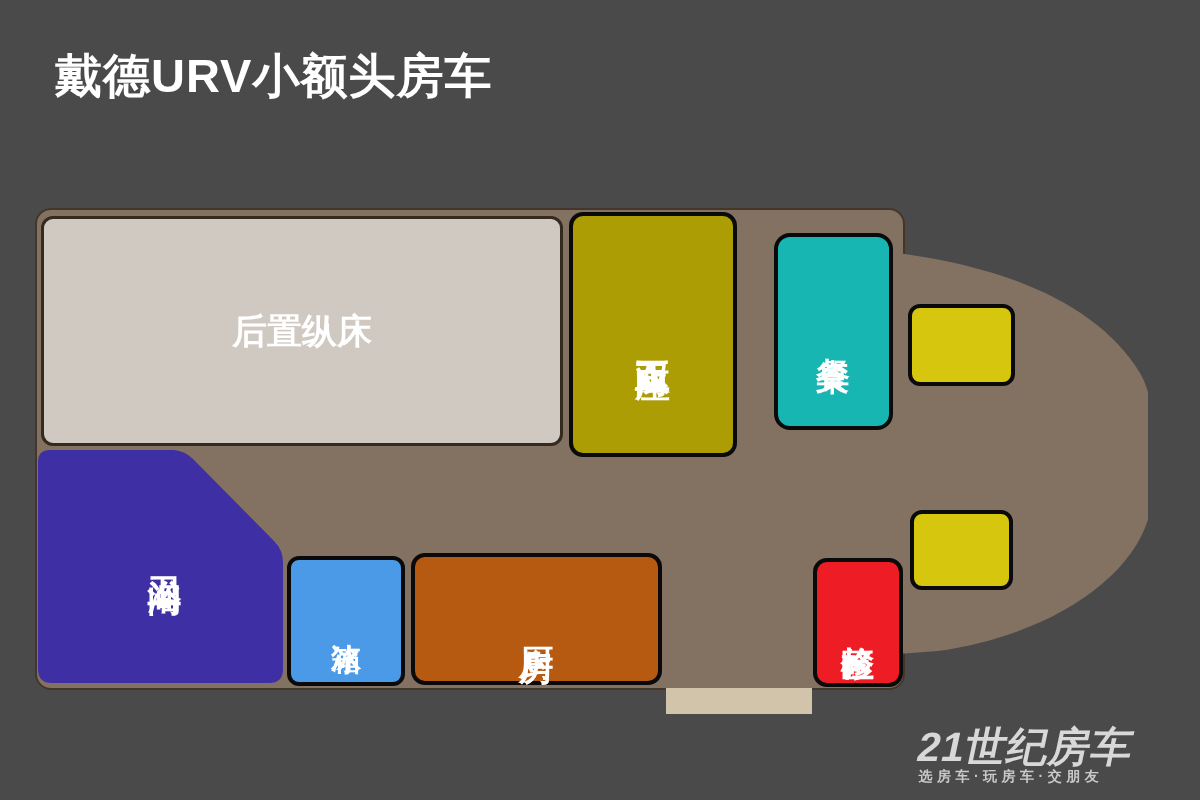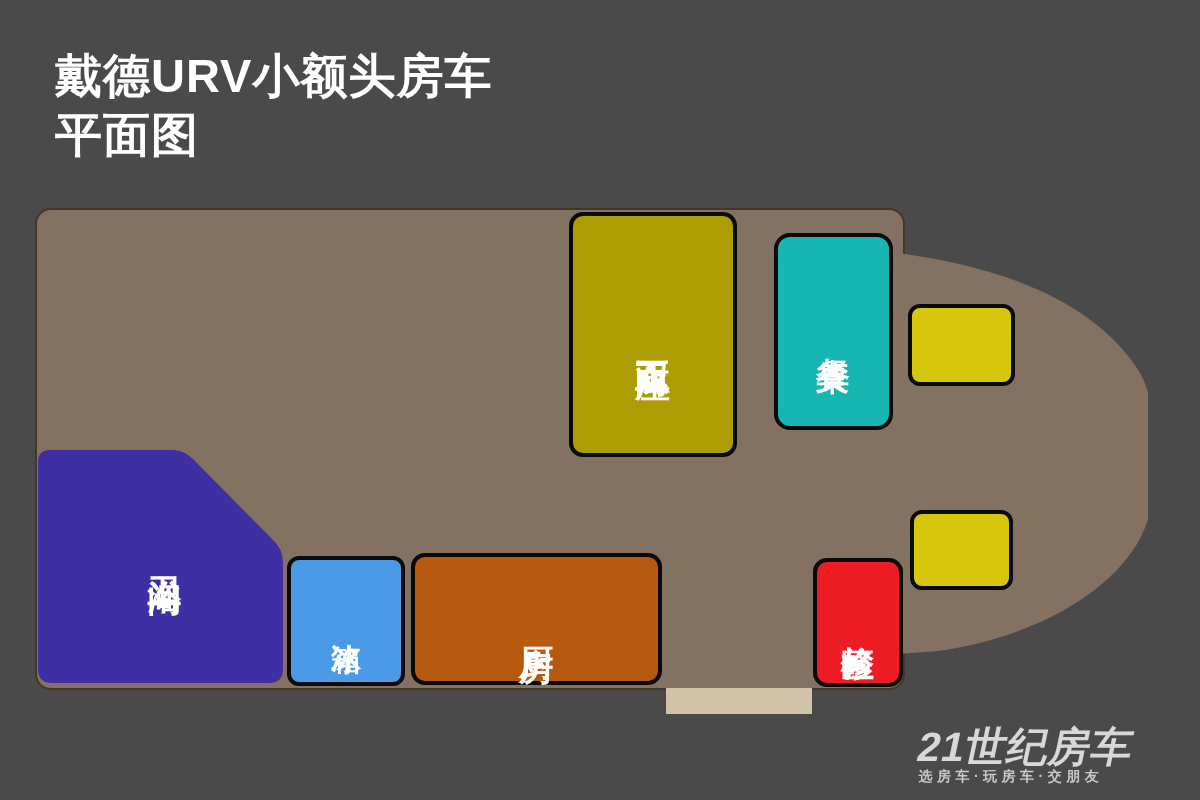--- a/index.html
+++ b/index.html
@@ -91,21 +91,20 @@
     white-space:nowrap;
   }
 </style>
 </head>
 <body>
 
 <div class="stage">
 
   <div class="title">
     <div>戴德URV小额头房车</div>
-    <div>平面图</div>
   </div>
 
   <div class="rv-body"></div>
 
   <svg class="shape-layer" width="1200" height="800" viewBox="0 0 1200 800" xmlns="http://www.w3.org/2000/svg">
     <path d="M 898 253
              C 1010 268 1098 305 1140 373
              C 1157 402 1161 468 1149 516
              C 1132 580 1046 636 938 651
              L 898 654 Z" fill="#837161"></path>
@@ -114,20 +113,23 @@
              L 274 541
              Q 283 550 283 562
              L 283 669
              Q 283 683 269 683
              L 52 683
              Q 38 683 38 669
              L 38 462
              Q 38 450 50 450 Z" fill="#3e2fa5"></path>
   </svg>
 
+  <div class="room room-bed">
+    <span>后置纵床</span>
+  </div>
 
   <div class="room room-forward">
     <span class="vlabel">正向双座</span>
   </div>
 
   <div class="room room-dining">
     <span class="vlabel">餐桌</span>
   </div>
 
   <div class="bathroom-label">

